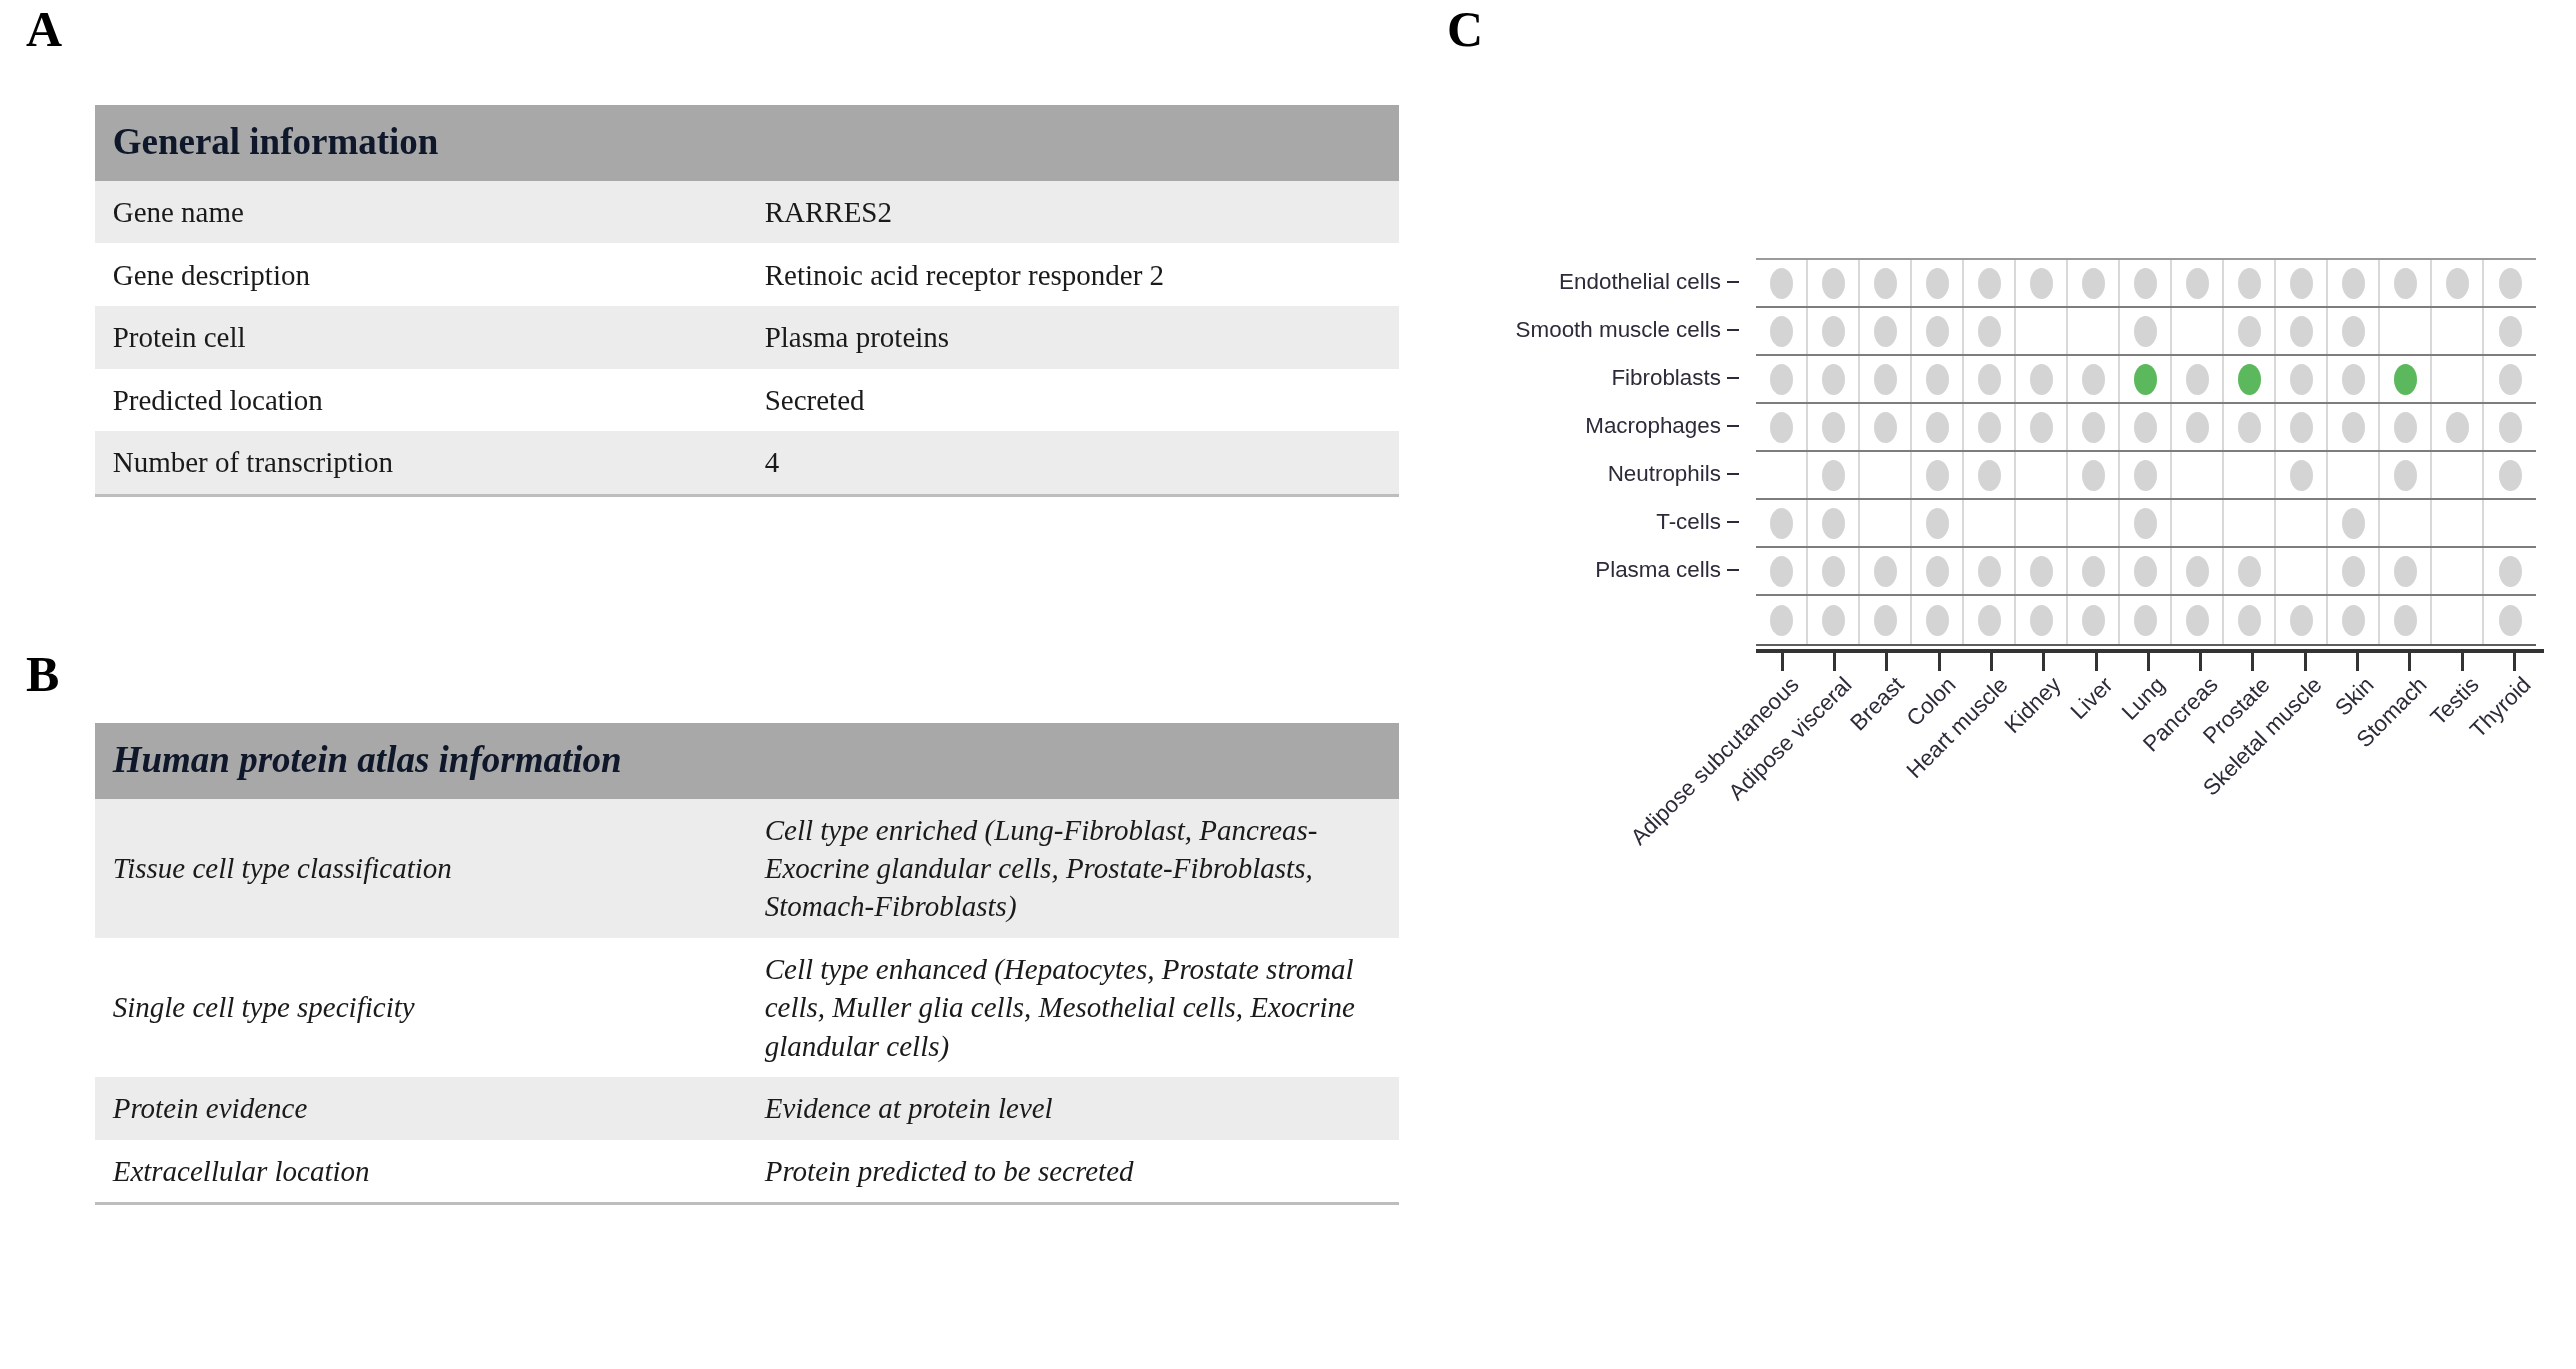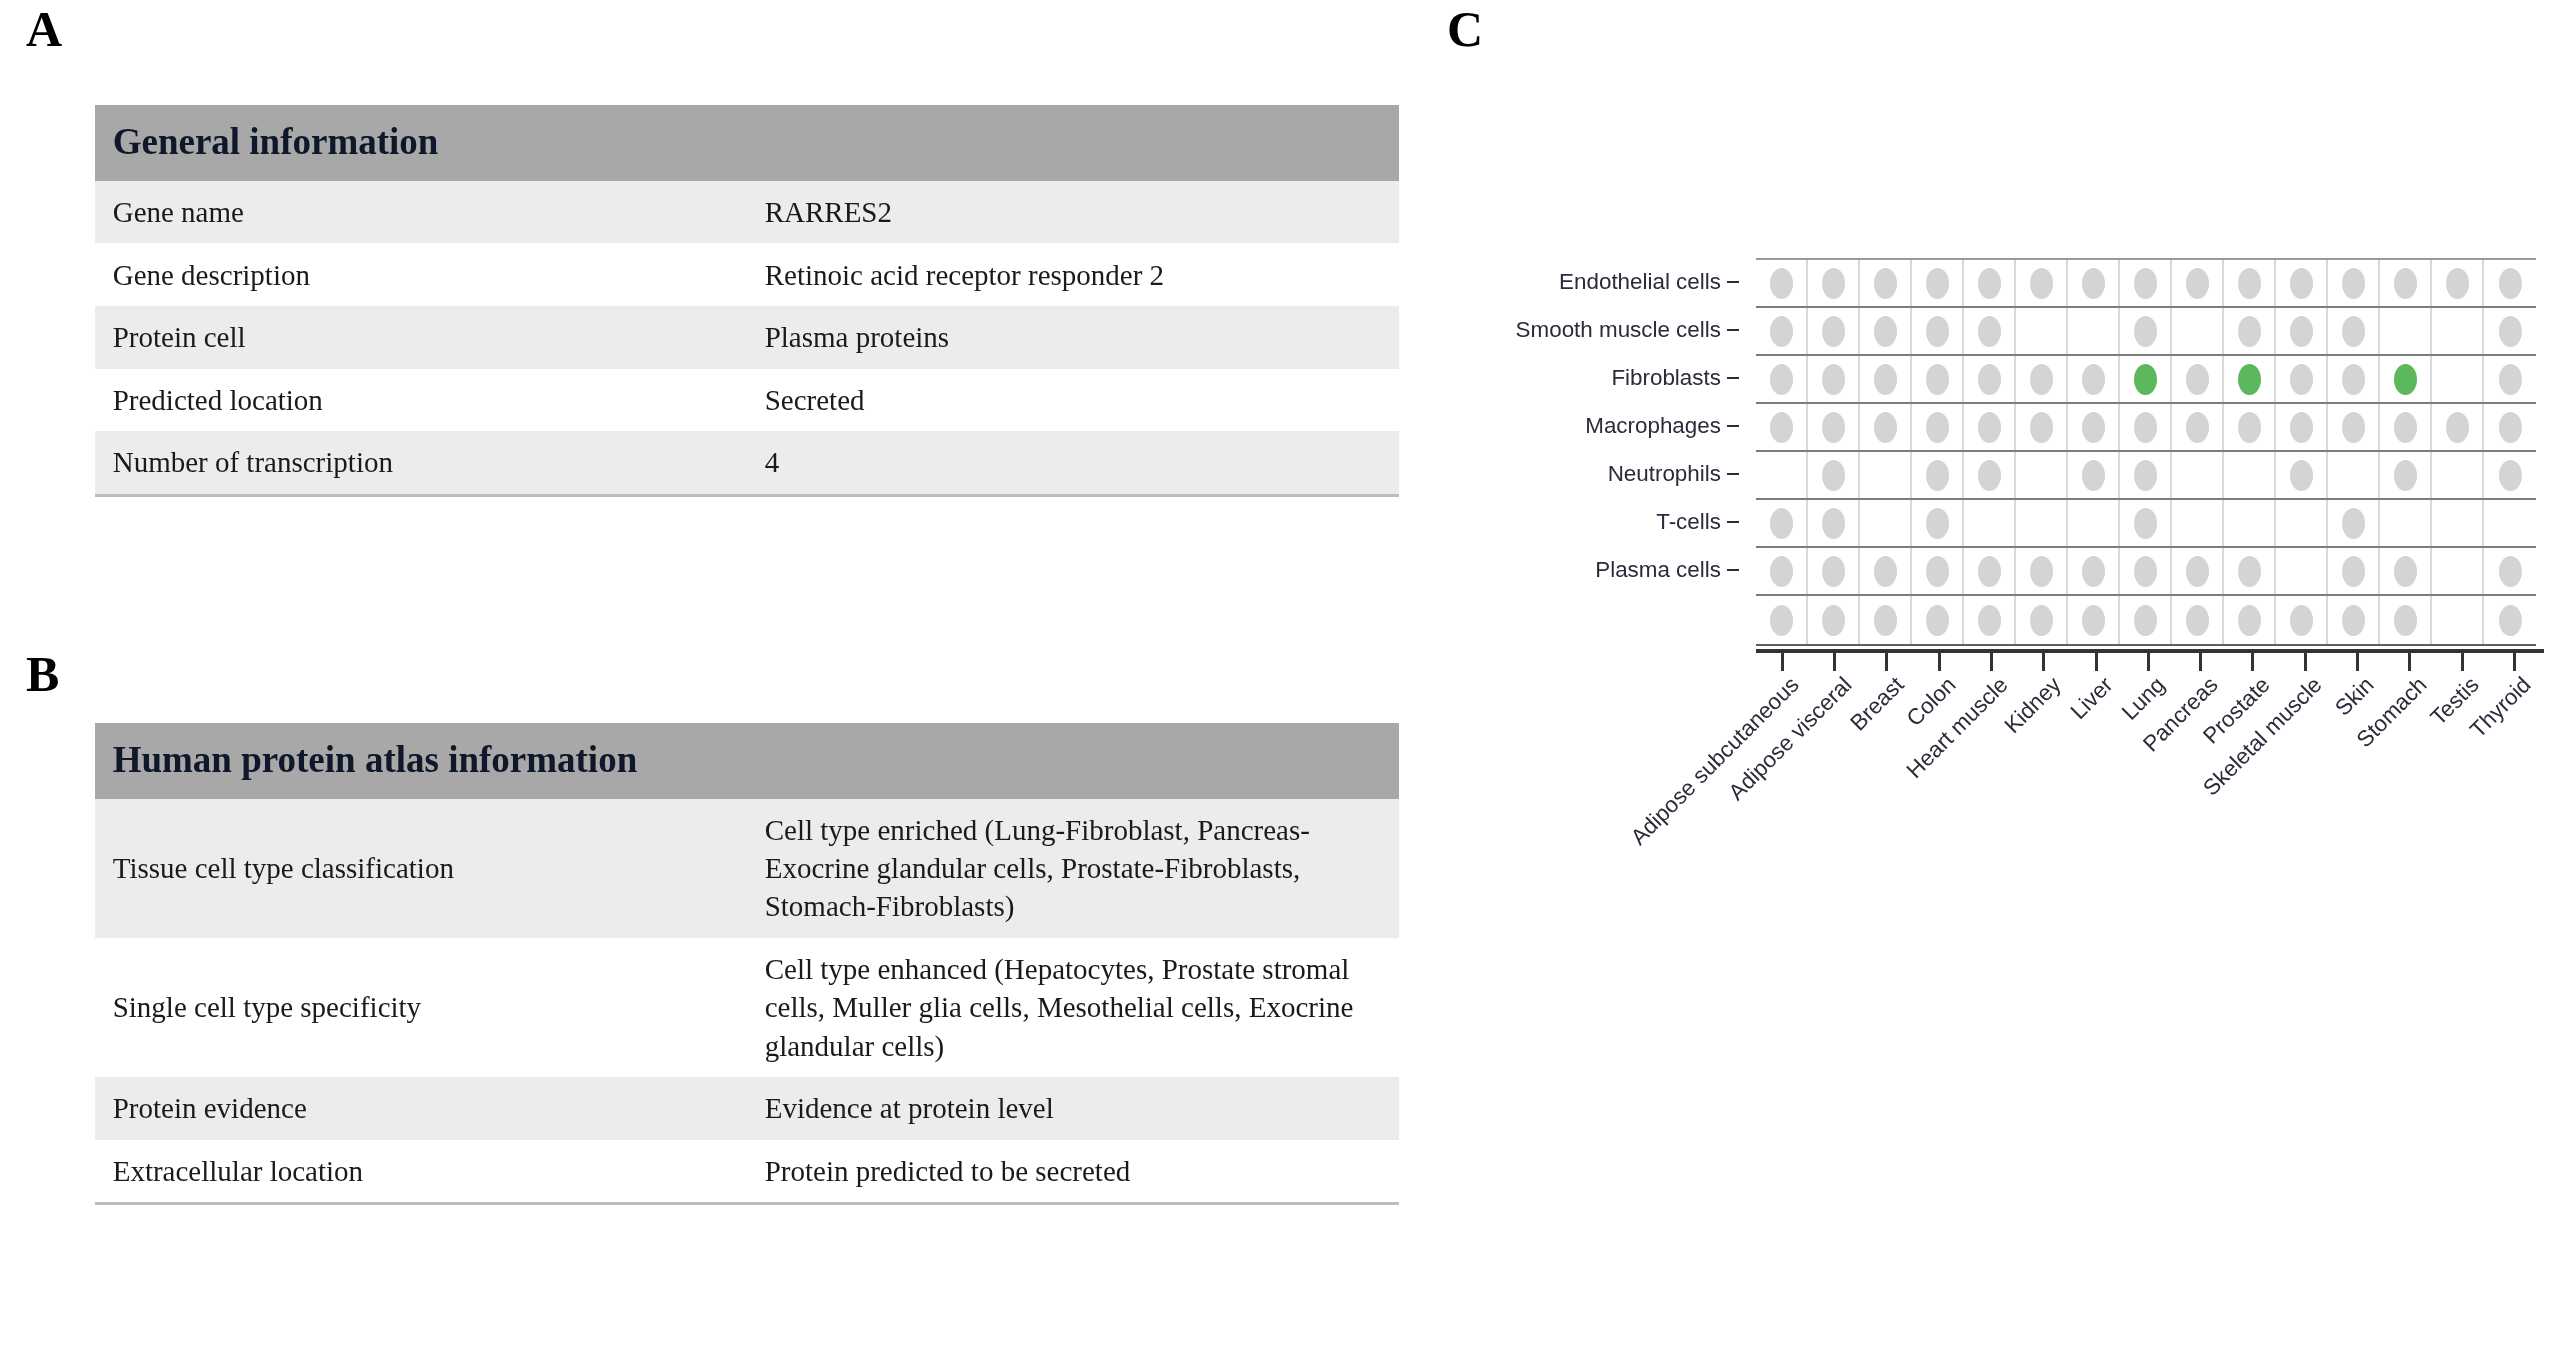--- a/index.html
+++ b/index.html
@@ -28,21 +28,21 @@
   #letter-b { left: 26px;  top: 649px; }
   #letter-c { left: 1447px; top: 4.1px; }
 
   
   .info-table {
     position: absolute;
     border-collapse: collapse;
     table-layout: fixed;
   }
   #table-a { left: 95px; top: 105px; width: 1304px; }
-  #table-b { left: 95px; top: 723px; width: 1304px; }
+  #table-b { left: 95px; top: 723px; width: 1304px; font-style: italic; }
 
   .info-table .tbl-header {
     background: #a8a8a8;
   }
   .info-table .tbl-header th {
     text-align: left;
     font-size: 37px;
     font-weight: bold;
     color: #0f172a;
     padding: 15px 17.7px 17.7px 17.7px;

